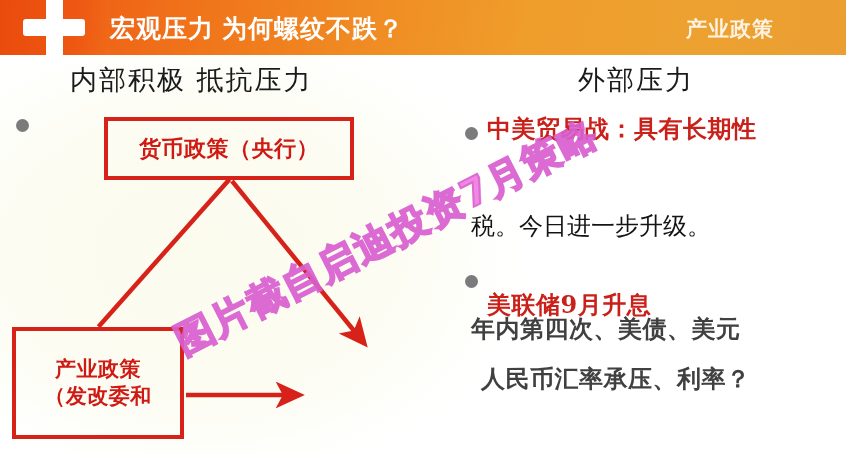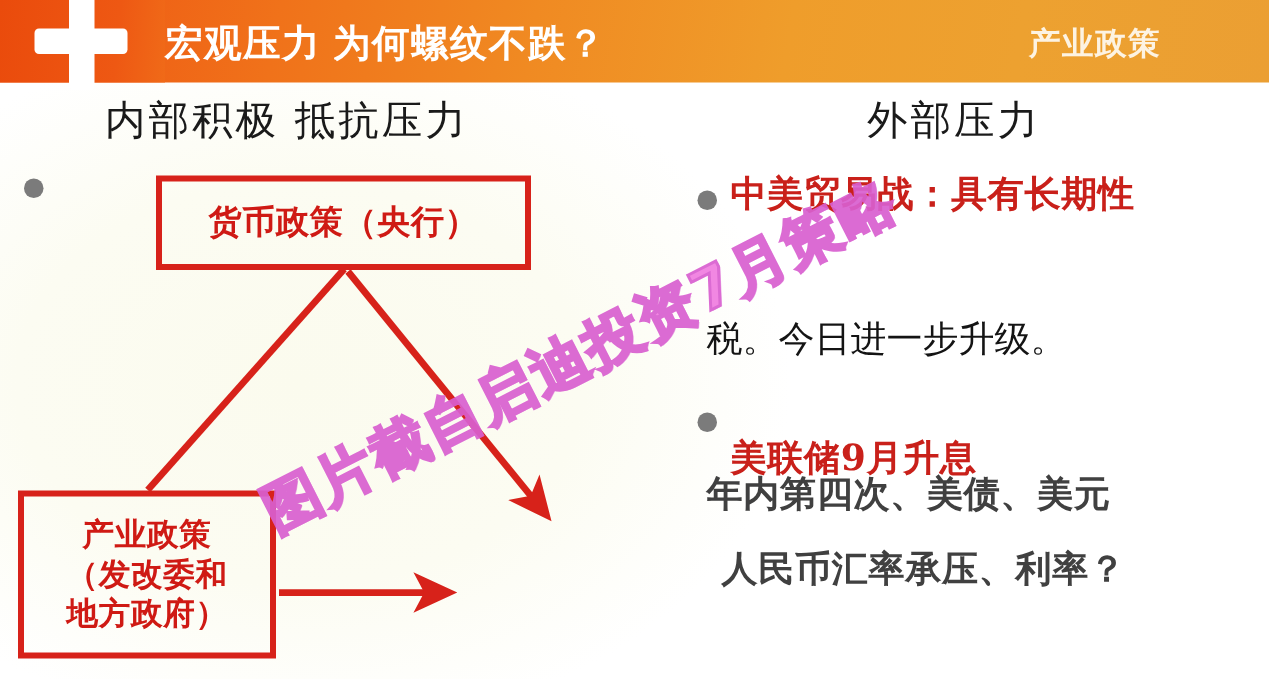--- a/index.html
+++ b/index.html
@@ -297,21 +297,20 @@
     </svg>
 
     <div class="dbox" id="box-monetary">
       <span class="txt">货币政策（央行）</span>
     </div>
 
     <div class="dbox" id="box-industry">
       <div class="txt">
         <div>产业政策</div>
         <div>（发改委和</div>
-        <div>地方政府）</div>
       </div>
     </div>
 
   </div>
 
   <div class="rcol">
 
     <div class="rbullet" id="rb1"></div>
     <div class="rline red-head" id="rl-head1">中美贸易战：具有长期性</div>
     <div class="rline black-body" id="rl-b1b">税。今日进一步升级。</div>

